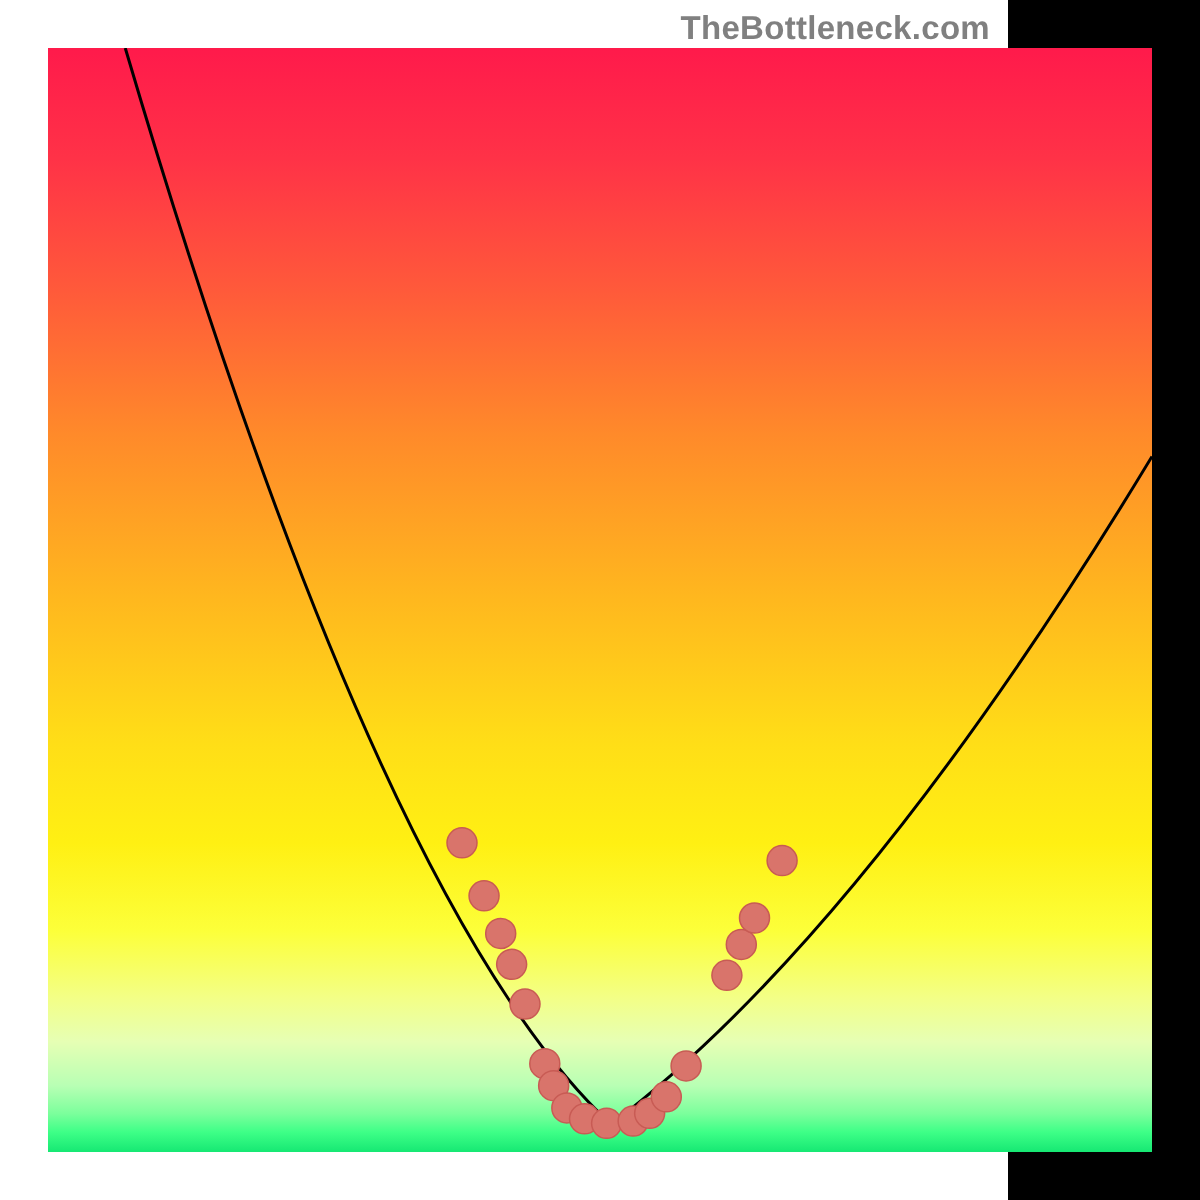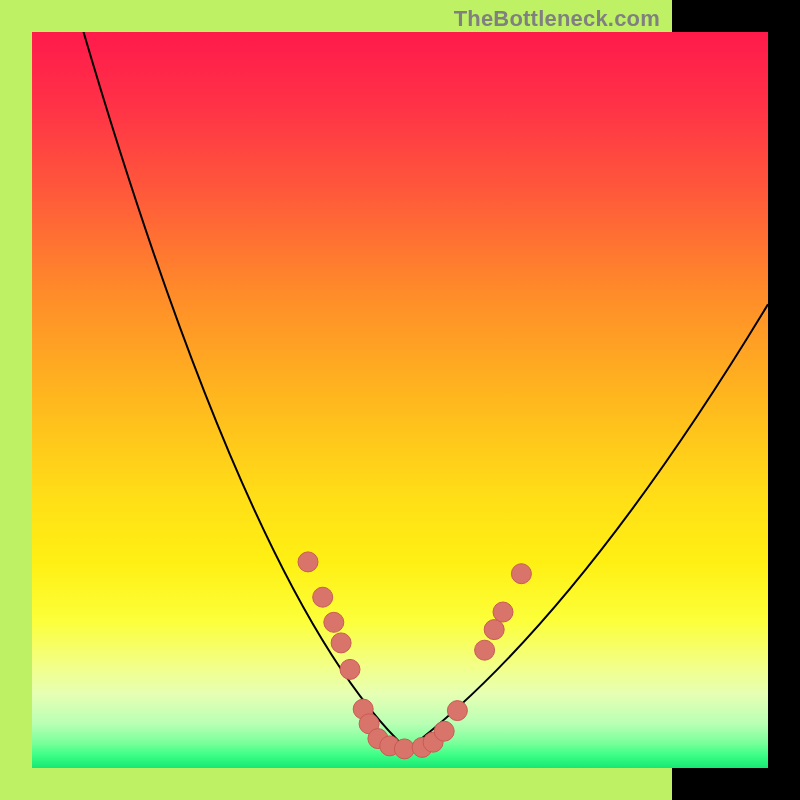--- a/index.html
+++ b/index.html
@@ -9,21 +9,21 @@
     height: 800px;
     background: #000000;
     overflow: hidden;
   }
   .frame {
     position: absolute;
     left: 0;
     top: 0;
     width: 672px;
     height: 800px;
-    background: #bef264;
+    background: #ffffff;
   }
   .plot-area {
     position: absolute;
     left: 32px;
     top: 32px;
     width: 736px;
     height: 736px;
     
   }
   .watermark {

